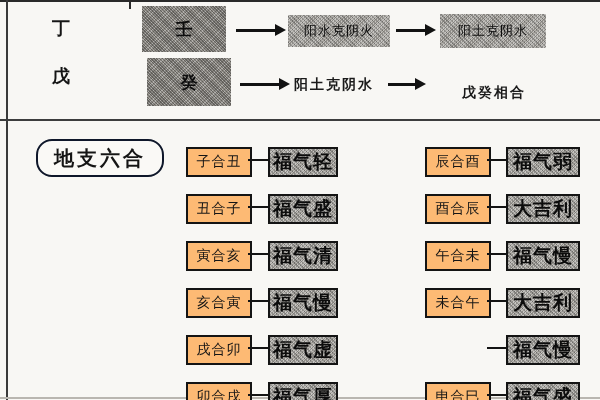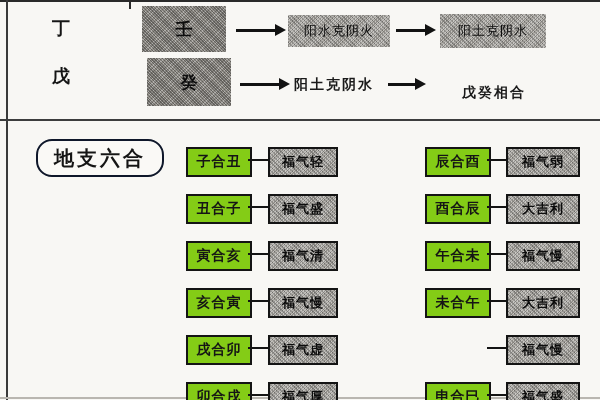--- a/index.html
+++ b/index.html
@@ -45,29 +45,29 @@
   .divider{position:absolute;left:0;top:119px;width:600px;height:2px;background:#3d3d3d;}
 
   .title-box{
     position:absolute;left:36px;top:139px;width:124px;height:34px;
     border:2px solid #0f172a;border-radius:16px;
     display:flex;align-items:center;justify-content:center;
     font-size:20px;font-weight:bold;letter-spacing:3px;background:#faf9f6;
   }
 
   .pbox{
-    position:absolute;width:62px;height:26px;border:2px solid #141414;background:#84cc16;
+    position:absolute;width:62px;height:26px;border:2px solid #141414;background:#fdba74;
     display:flex;align-items:center;justify-content:center;
-    font-size:14px;font-weight:bold;letter-spacing:1px;
+    font-size:14px;font-weight:normal;letter-spacing:1px;
   }
   .pline{position:absolute;height:2px;background:#141414;}
   .rbox{
     position:absolute;width:66px;height:26px;border:2px solid #141414;
     display:flex;align-items:center;justify-content:center;
-    font-size:13px;font-weight:bold;letter-spacing:1px;color:#0c0c0c;
+    font-size:19px;font-weight:bold;letter-spacing:1px;color:#0c0c0c;
   }
 </style>
 </head>
 <body>
 
 <div id="stage">
 
   <div class="edge edge-top"></div>
   <div class="edge edge-left"></div>
   <div class="edge edge-bottom"></div>

